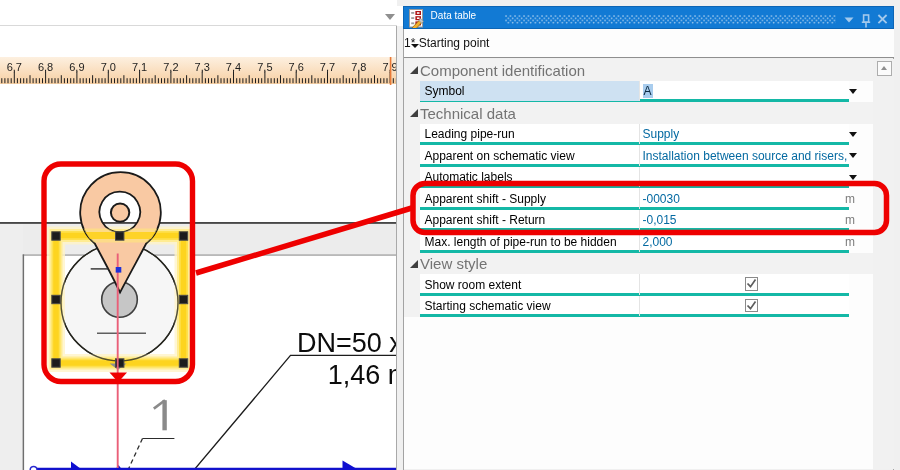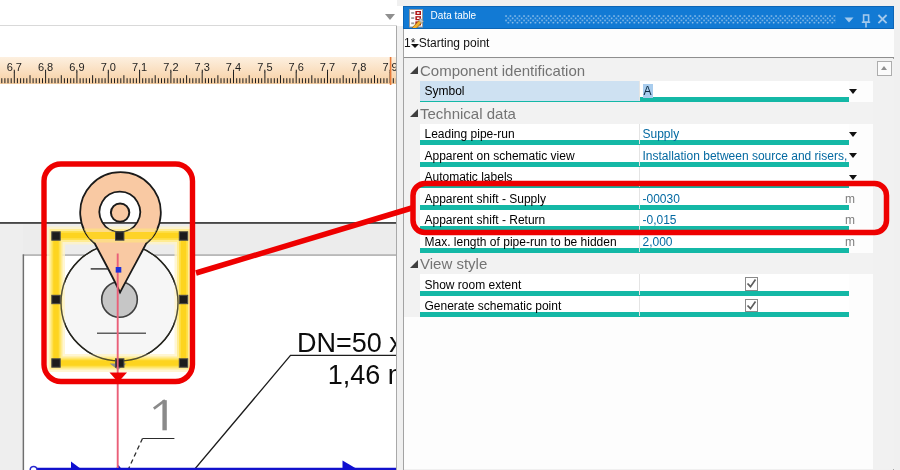--- a/index.html
+++ b/index.html
@@ -29,21 +29,21 @@
   border-bottom:1.2px solid #8f8f8f; }
 #combotxt { position:absolute; left:0; width:100%; top:7px; text-align:left; color:#111; }
 #comboarr { position:absolute; left:6.5px; top:15px; width:0; height:0;
   border-left:4px solid transparent; border-right:4px solid transparent; border-top:4.8px solid #111; }
 
 #grid { position:absolute; left:0; top:53.4px; width:489.5px; height:409.8px; background:#fdfdfd; }
 .grow { position:absolute; left:0; width:469px; height:21.5px; background:#f2f2f2; }
 .garr { position:absolute; left:5px; top:6px; }
 .gtxt { position:absolute; left:8px; top:2.6px; color:#737373; font-size:15px;margin-left:8px; }
 .drow { position:absolute; left:16px; width:429px; height:21.5px; background:#fff;
-  border-bottom:5px solid #14b8a6; }
+  border-bottom:3px solid #14b8a6; }
 .lbl { position:absolute; left:0; top:0; width:220px; height:20.5px; padding:3.5px 0 0 4.5px;
   color:#000; border-right:1px solid #e4e4e4; }
 .lbl.sel { background:#cee1f2; }
 .drow .val { position:absolute; left:221px; top:0; width:232px; height:20.5px; padding:3.5px 0 0 1.5px; }
 .aval { background:#a9cdee; color:#0c2a42; padding:0 1px; }
 .vtxt { display:inline-block; max-width:204px; white-space:nowrap; overflow:hidden; color:#0369a1; }
 .dd { position:absolute; right:16px; top:8px; width:0; height:0;
   border-left:4.7px solid transparent; border-right:4.7px solid transparent; border-top:5.2px solid #111; }
 .unit { position:absolute; left:204px; top:3.5px; color:#7d7d7d; }
 .cb { position:absolute; left:103.5px; top:3px; width:13.5px; height:13.5px; background:#fefefe;
@@ -265,21 +265,21 @@
 <div class="lbl">Show room extent</div>
 <div class="val">
             <span class="cb">
               <svg width="11" height="11" viewBox="0 0 11 11">
                 <path d="M1.5 5.5l3 3.2L9.5 1.5" fill="none" stroke="#5d5d5d" stroke-width="1.7"></path>
               </svg>
             </span>
           </div>
         </div>
         <div class="drow" style="top:236.5px">
-<div class="lbl">Generate schematic point</div>
+<div class="lbl">Starting schematic view</div>
 <div class="val">
             <span class="cb">
               <svg width="11" height="11" viewBox="0 0 11 11">
                 <path d="M1.5 5.5l3 3.2L9.5 1.5" fill="none" stroke="#5d5d5d" stroke-width="1.7"></path>
               </svg>
             </span>
           </div>
         </div>
   </div>
   <div id="sbar">

